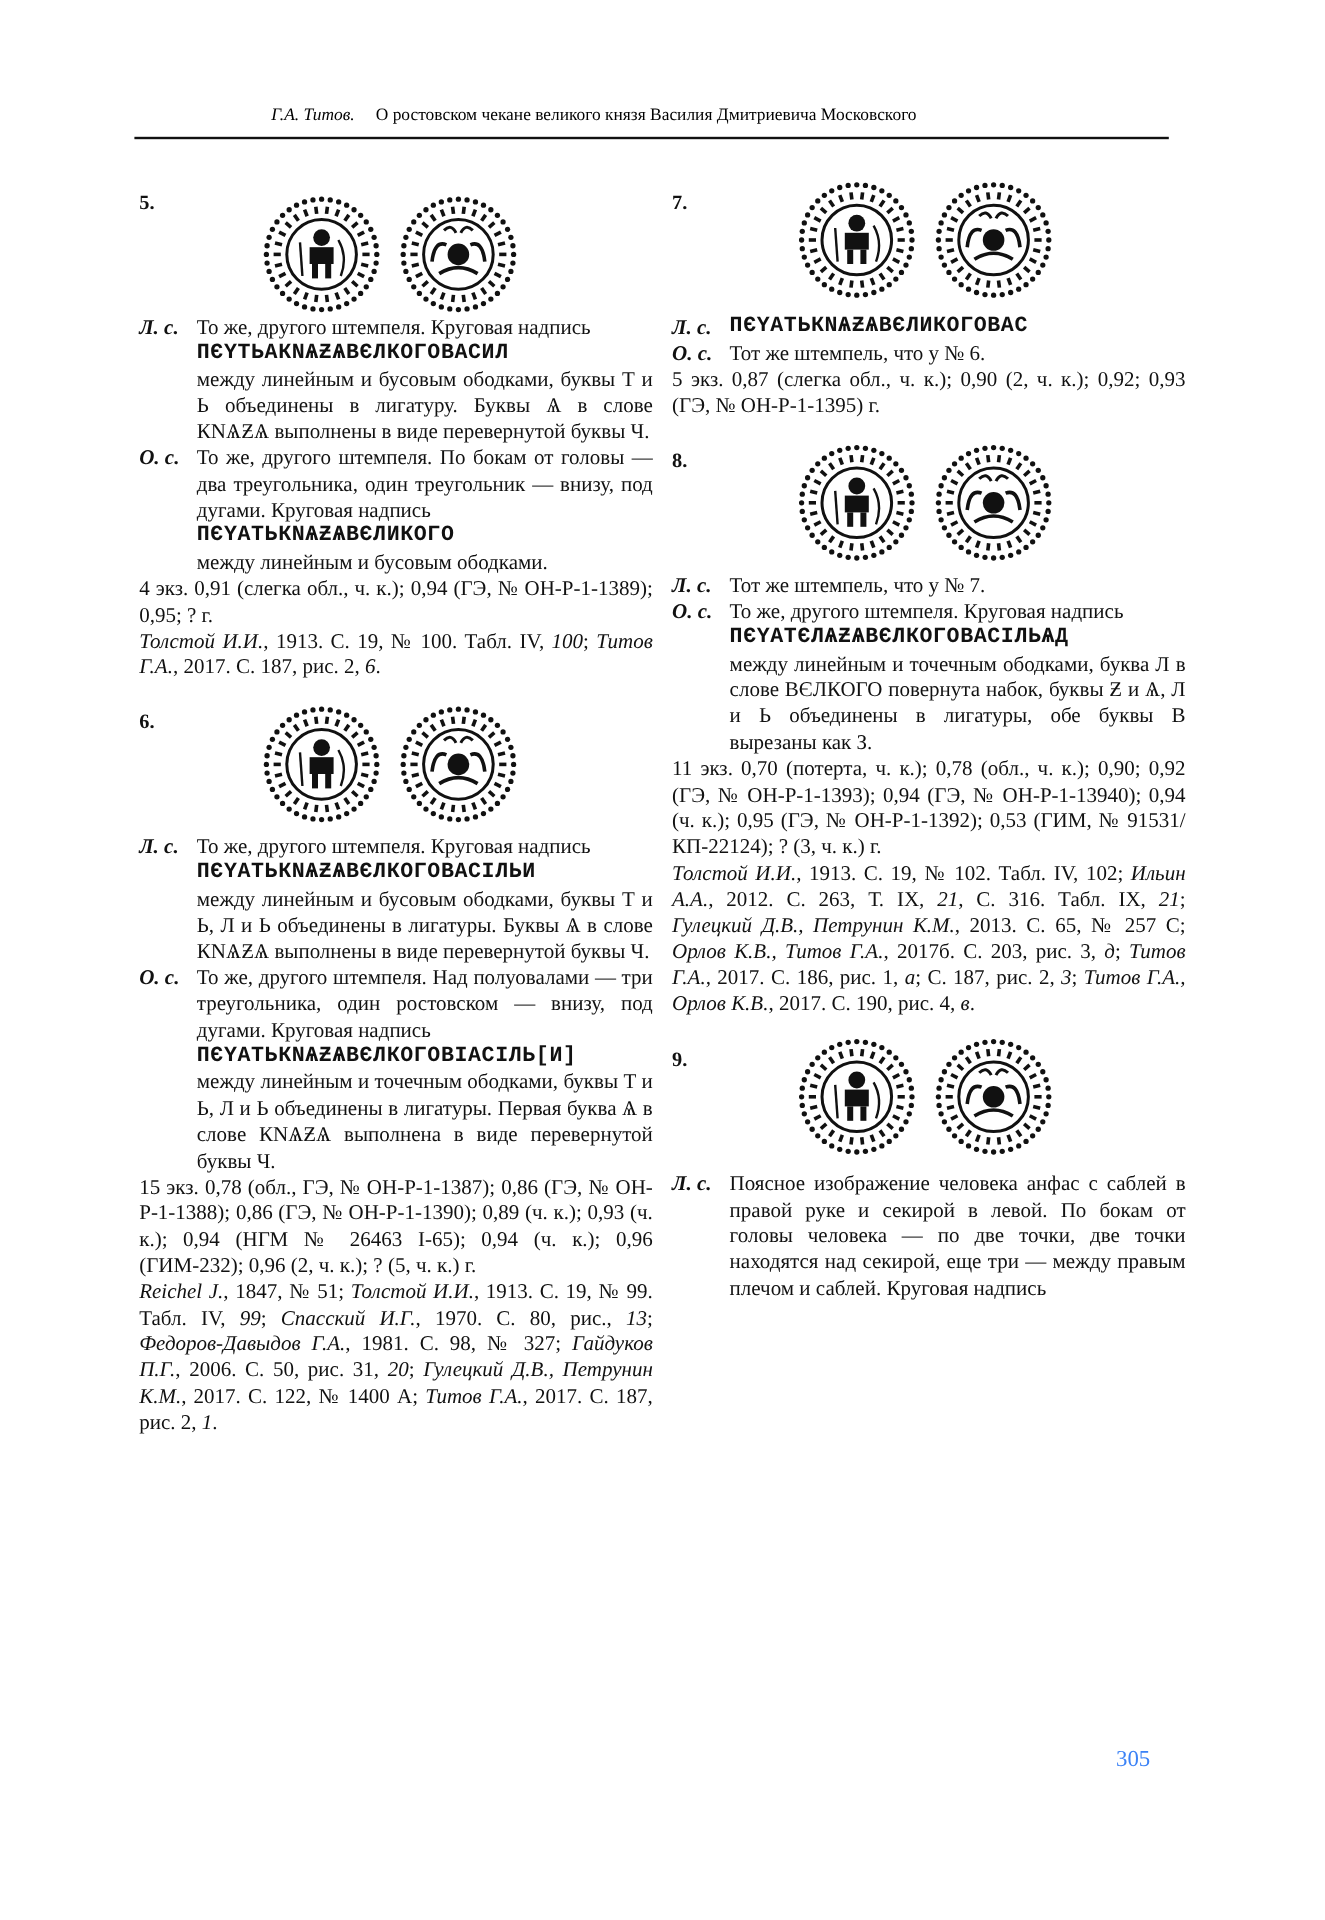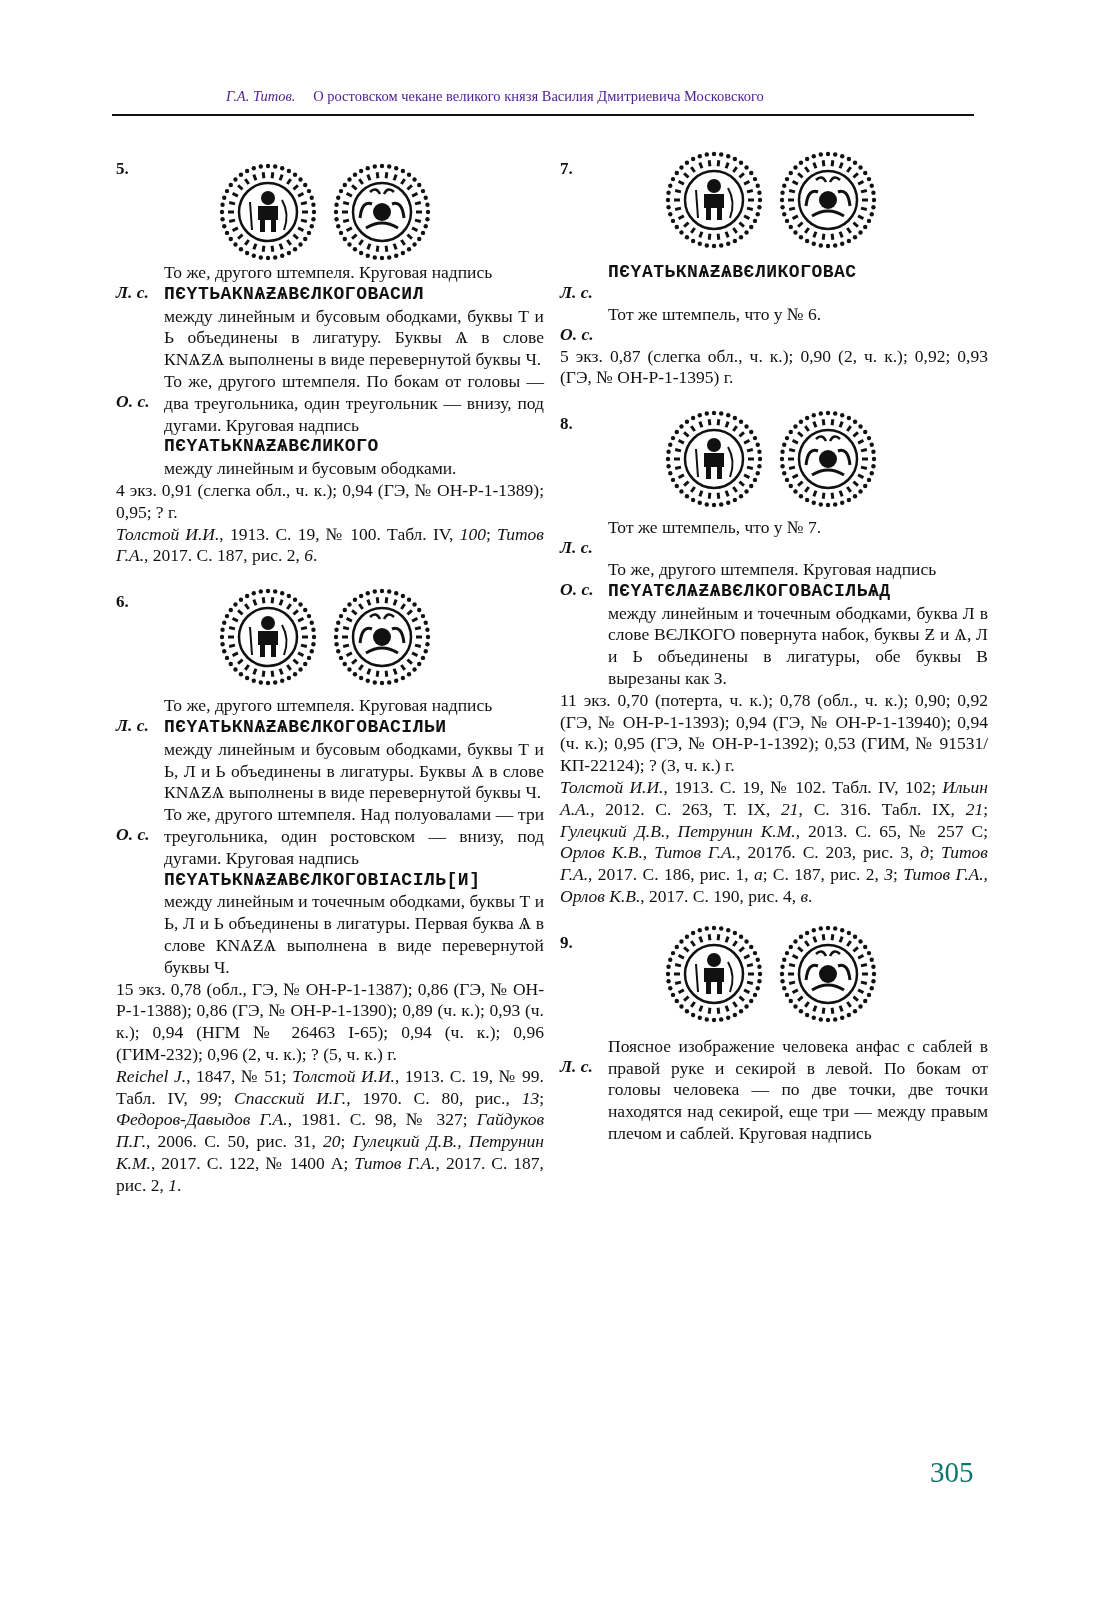--- a/index.html
+++ b/index.html
@@ -1,38 +1,38 @@
 <!DOCTYPE html>
 <html><head>
 <meta charset="utf-8">
 <style>
   html, body { margin: 0; padding: 0; background: #ffffff; }
   body { width: 1104px; height: 1600px; position: relative; overflow: hidden;
          font-family: "DejaVu Serif", "Liberation Serif", serif; color: #111; }
   .running-head { position: absolute; left: 112px; top: 88px; width: 862px;
-         font-family: "Liberation Serif", serif; font-size: 14.5px; color: #4c1d95; }
+         font-family: "Liberation Serif", serif; font-size: 14.5px; color: #000000; }
   .running-head .author { font-style: italic; margin-left: 114px; margin-right: 14px; }
   .head-rule { position: absolute; left: 112px; top: 114px; width: 862px; height: 2px; background: #111; }
   .col { position: absolute; top: 150px; width: 428px; font-family: "Liberation Serif", serif;
          font-size: 17.5px; line-height: 21.8px; }
   .col.left { left: 116px; }
   .col.right { left: 560px; }
   .entry-head { position: relative; height: 112px; }
   .entry-num { position: absolute; left: 0; top: 8px; font-weight: bold; font-size: 17px; }
   .coins { position: absolute; top: 0; display: flex; gap: 14px; }
   .coin { width: 100px; height: 100px; }
   .para { display: flex; }
-  .para .side { width: 48px; flex: none; font-style: italic; font-weight: bold; margin-top: 20px; }
+  .para .side { width: 48px; flex: none; font-style: italic; font-weight: bold; }
   .para .body { flex: 1; text-align: justify; }
   .legend { font-weight: bold; letter-spacing: 0.5px; font-size: 18px; font-family: Liberation Mono, monospace; display: block; }
   .plain { text-align: justify; }
   .refs { font-style: normal; text-align: justify; }
   .refs i { font-style: italic; }
   .gap { height: 16px; }
-  .page-number { position: absolute; left: 930px; top: 1456px; font-family: "Liberation Serif", serif; font-size: 29px; color: #0f766e; }
+  .page-number { position: absolute; left: 930px; top: 1456px; font-family: "Liberation Serif", serif; font-size: 19px; color: #3b82f6; }
 </style>
 </head>
 <body>
 
 <div class="running-head">
   <span class="author">Г.А. Титов.</span>
   <span>О ростовском чекане великого князя Василия Дмитриевича Московского</span>
 </div>
 <div class="head-rule"></div>
 

